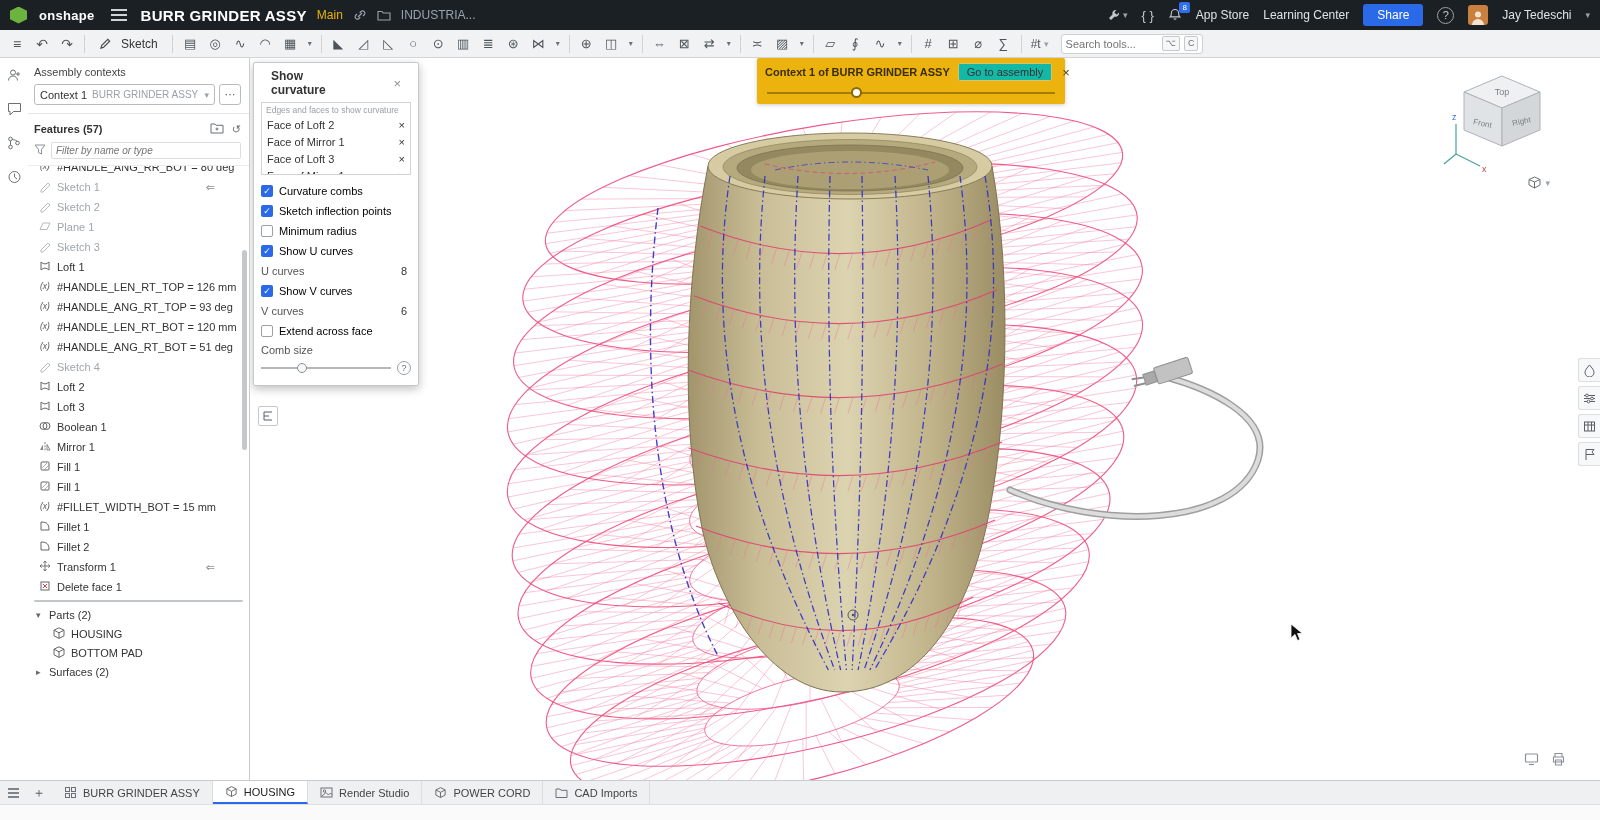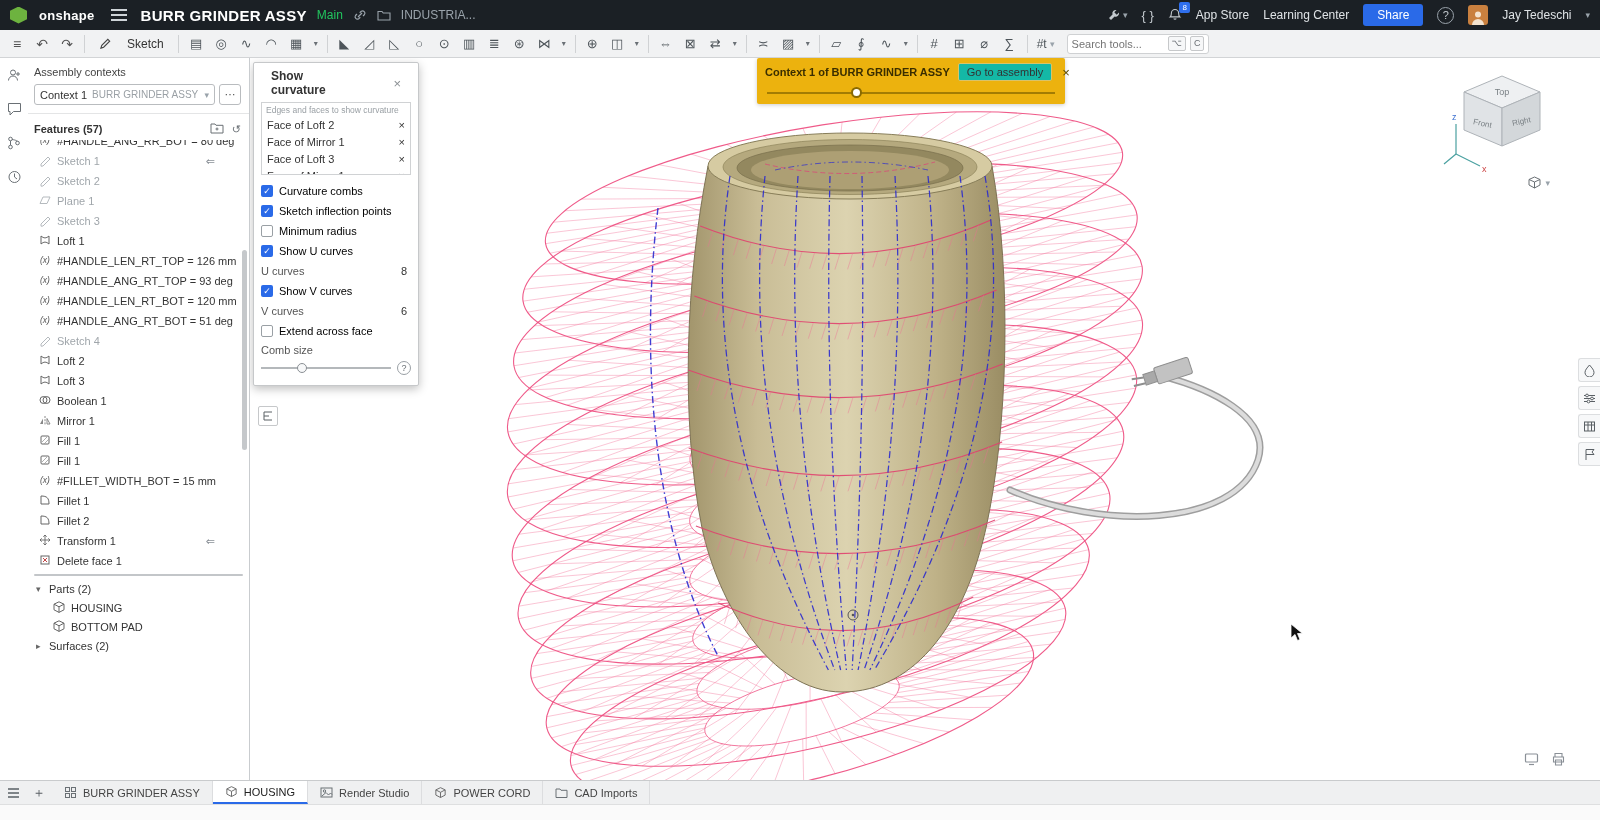--- a/index.html
+++ b/index.html
@@ -7,41 +7,41 @@
   .app { display:flex; flex-direction:column; width:1600px; height:820px; }
 
   
   .topbar { height:30px; background:#1b2025; display:flex; align-items:center; gap:10px; padding:0 10px; flex:0 0 auto; }
   .logo { display:flex; align-items:center; gap:12px; }
   .logo-mark { width:17px; height:17px; background:#6db33f; clip-path:polygon(50% 0,100% 25%,100% 75%,50% 100%,0 75%,0 25%); }
   .logo-text { color:#fff; font-size:13px; font-weight:bold; letter-spacing:.3px; }
   .hamburger { width:16px; display:flex; flex-direction:column; gap:3px; cursor:pointer; margin-left:6px;}
   .hamburger i { height:2px; background:#cfd4d8; display:block; }
   .doc-title { color:#fff; font-size:15px; font-weight:bold; letter-spacing:.3px; margin-left:4px; white-space:nowrap; }
-  .workspace { color:#22c55e; font-size:12px; }
+  .workspace { color:#eab308; font-size:12px; }
   .tb-icon { color:#9aa3ab; display:flex; align-items:center; }
   .folder-label { color:#9aa3ab; font-size:12px; }
   .topbar-spacer { flex:1; }
   .top-right { display:flex; align-items:center; gap:14px; }
   .top-glyph { color:#c3c9ce; font-size:13px; position:relative; cursor:pointer; display:flex; align-items:center; gap:2px;}
   .badge { position:absolute; top:-6px; right:-8px; background:#2f6fed; color:#fff; font-size:8px; padding:0 3px; border-radius:2px; line-height:11px; }
   .top-link { color:#dfe3e6; font-size:12px; cursor:pointer; white-space:nowrap; }
   .share-btn { background:#2a6ae8; color:#fff; font-size:12px; padding:4px 14px; border-radius:3px; border:none; cursor:pointer; }
   .help-circle { width:17px; height:17px; border:1px solid #9aa3ab; border-radius:50%; color:#c3c9ce; font-size:11px; display:flex; align-items:center; justify-content:center; }
   .avatar { width:20px; height:20px; border-radius:3px; background:#c9803f; overflow:hidden; display:flex; align-items:flex-end; justify-content:center; }
   .user-name { color:#dfe3e6; font-size:12px; white-space:nowrap; }
   .caret { color:#9aa3ab; font-size:9px; }
 
   
   .toolbar { height:28px; background:#f1f2f3; border-bottom:1px solid #d2d4d6; display:flex; align-items:center; gap:3px; padding:0 6px; flex:0 0 auto; }
   .tbtn { color:#555; font-size:14px; width:22px; height:22px; display:flex; align-items:center; justify-content:center; cursor:pointer; border-radius:2px; }
   .tbicon { color:#4d5459; font-size:13px; width:23px; height:22px; display:flex; align-items:center; justify-content:center; cursor:pointer; border-radius:2px; }
   .tbicon.dd { width:12px; font-size:8px; color:#6a7075; }
   .tsep { width:1px; height:18px; background:#d0d2d4; margin:0 3px; }
-  .sketch-btn { display:flex; align-items:flex-start; gap:15px; font-size:12px; color:#333; padding:2px 8px; cursor:pointer; border-radius:2px; }
+  .sketch-btn { display:flex; align-items:flex-start; gap:9px; font-size:12px; color:#333; padding:2px 8px; cursor:pointer; border-radius:2px; }
   .search-box { display:flex; align-items:center; background:#fff; border:1px solid #cfd1d3; border-radius:3px; height:20px; padding:0 4px; gap:4px; margin-left:6px; }
   .search-box input { border:none; outline:none; font-size:11px; width:92px; color:#333; font-family:"Liberation Sans",sans-serif; }
   .key { border:1px solid #c6c8ca; background:#f6f7f8; color:#6a6f74; border-radius:2px; font-size:9px; padding:0 3px; line-height:13px; }
 
   
   .main { flex:1; display:flex; min-height:0; position:relative; }
   .leftcol { width:250px; background:#fff; border-right:1px solid #c9cccf; display:flex; flex:0 0 auto; position:relative; }
   .strip { width:28px; display:flex; flex-direction:column; align-items:center; padding-top:10px; gap:16px; }
   .strip .sic { color:#6a7075; cursor:pointer; }
   .panel { flex:1; display:flex; flex-direction:column; font-size:11px; color:#333; min-width:0; }
@@ -284,20 +284,28 @@
         <div class="feat-head">
           <span class="feat-title">Features (57)</span>
           <span class="fh-icon">
             <svg width="14" height="12" viewBox="0 0 14 12">
                 <path d="M1 2 h4 l1 1.3 H13 V11 H1 Z" fill="none" stroke="#6a7075"></path>
                 <path d="M7 5.5 v3 M5.5 7 h3" stroke="#6a7075"></path>
               </svg>
           </span>
           <span class="fh-icon">↺</span>
         </div>
+        <div class="filter-row">
+          <span>
+            <svg width="12" height="11" viewBox="0 0 12 11">
+                <path d="M1 1 h10 L7.5 5.5 V10 L4.5 8.5 V5.5 Z" fill="none" stroke="#8a9097"></path>
+              </svg>
+          </span>
+          <input placeholder="Filter by name or type" style="">
+        </div>
         <div class="feat-list" id="feat-list">
             <div class="frow">
               <span><svg width="14" height="14" viewBox="0 0 14 14">
                   <text x="7" y="10" font-size="8.5" font-style="italic" text-anchor="middle" fill="#555">(x)</text>
                 </svg></span>
               <span class="flabel">#HANDLE_ANG_RR_BOT = 80 deg</span>
             </div>
             <div class="frow gray">
               <span><svg width="14" height="14" viewBox="0 0 14 14">
                   <path d="M3 11 L10 4 L12 6 L5 13 M3 11 L3 13.2 L5 13" fill="none" stroke="#777" stroke-width="1"></path>

